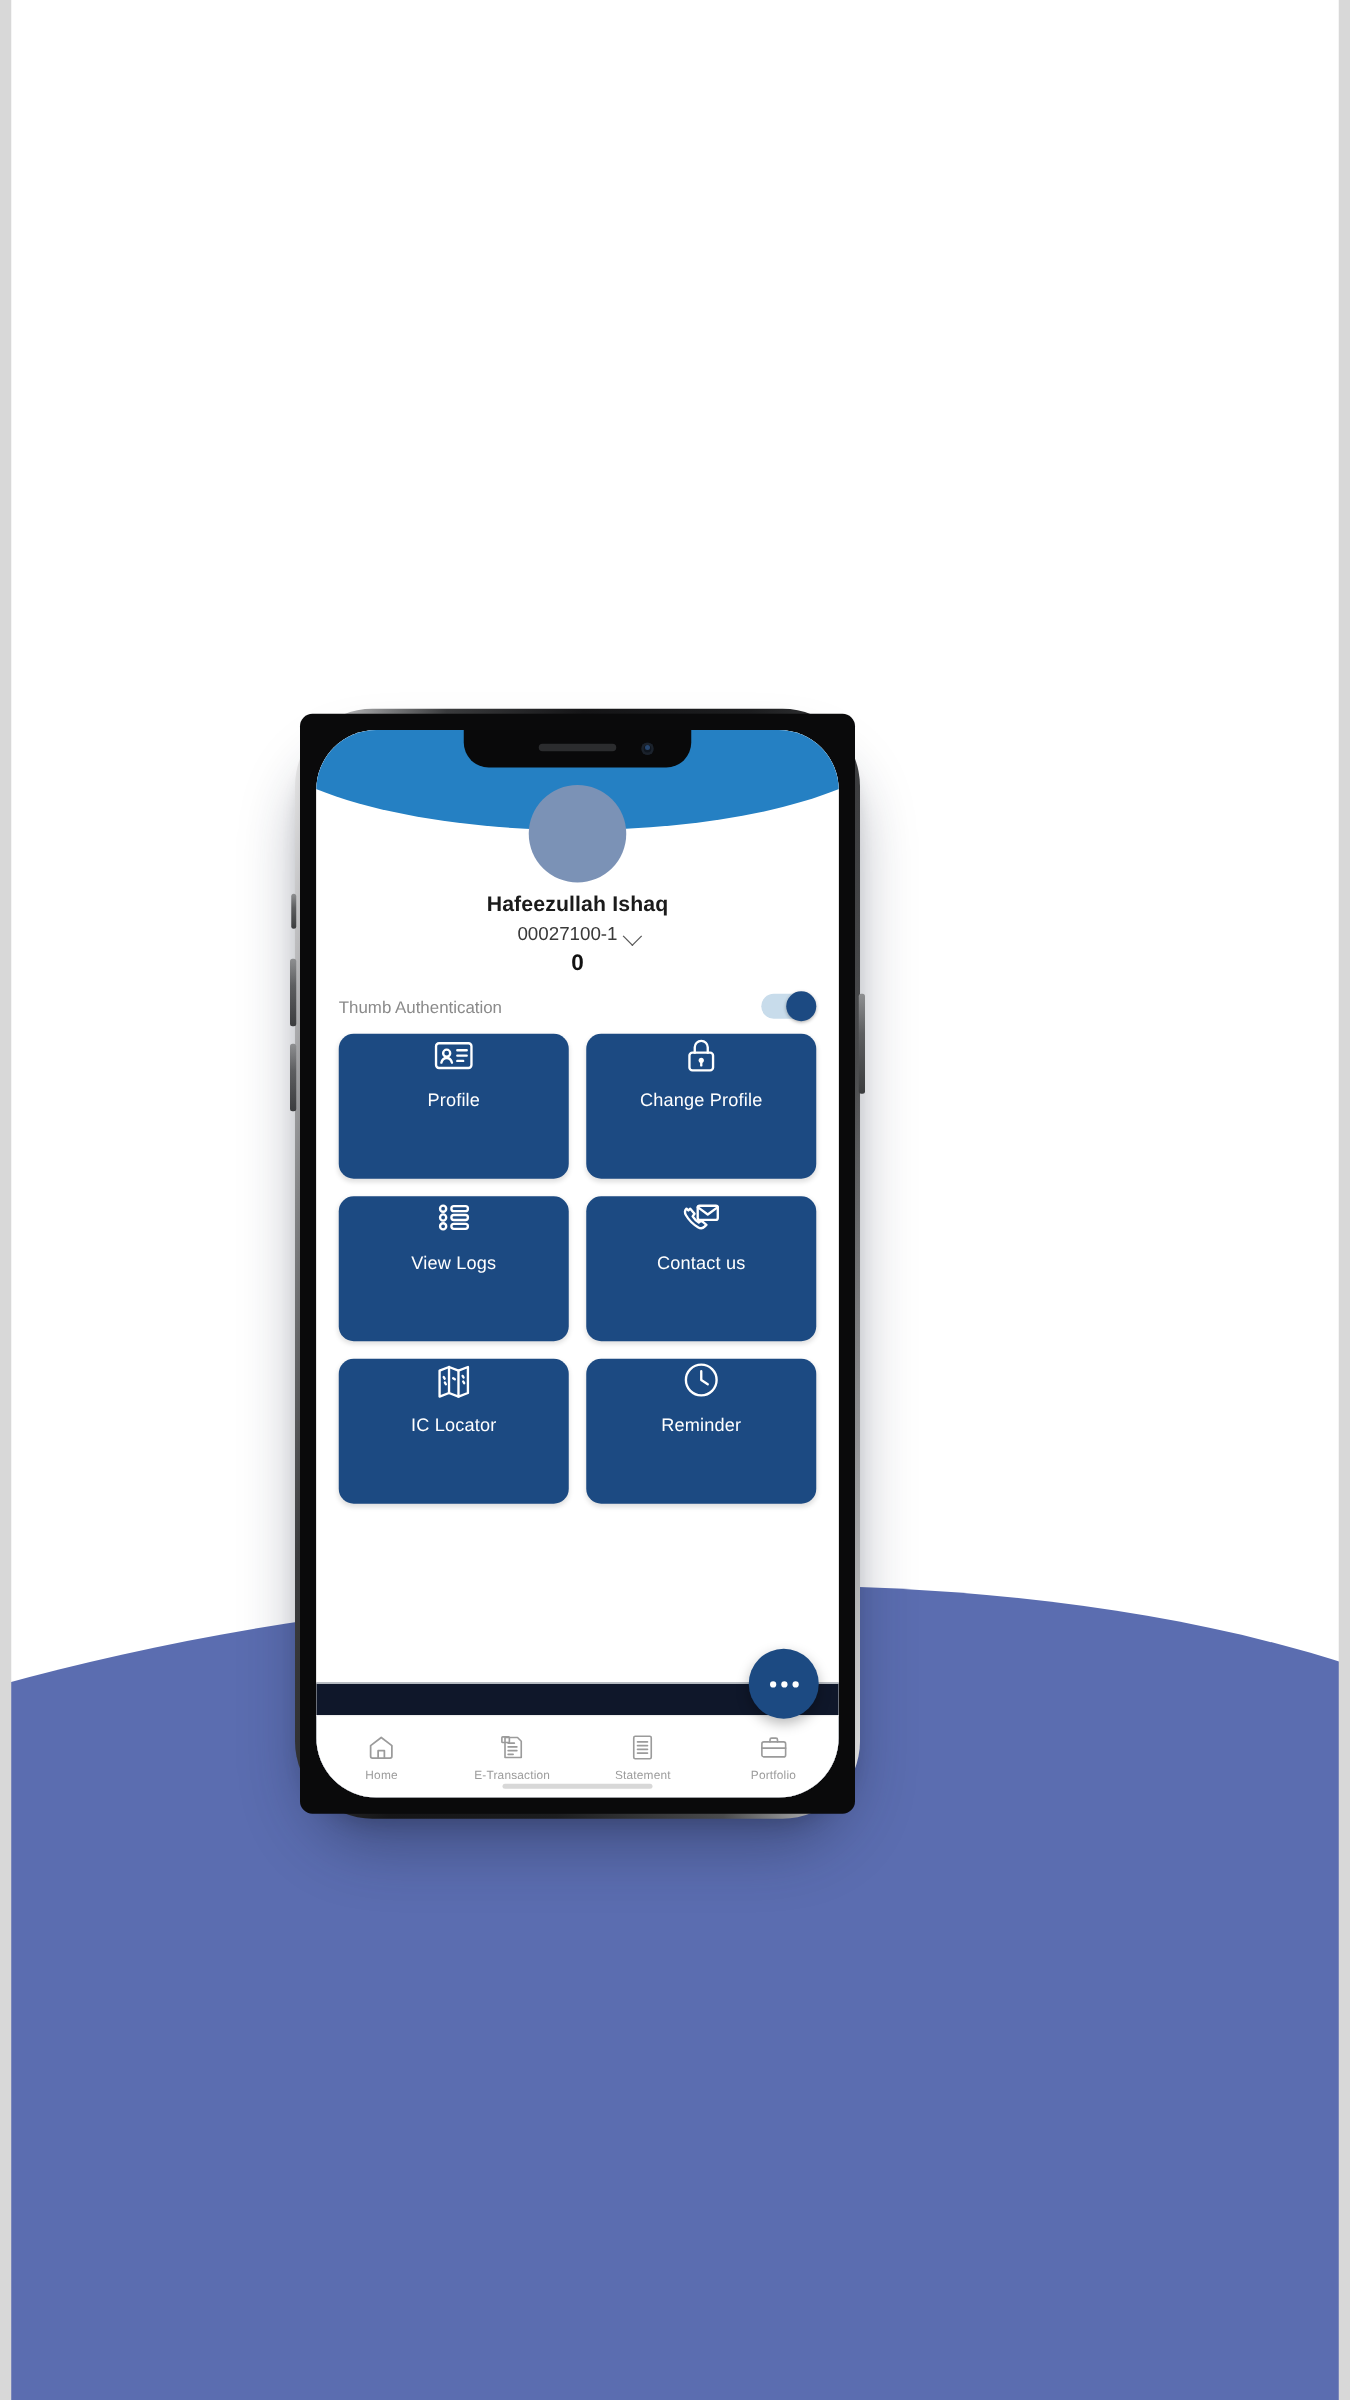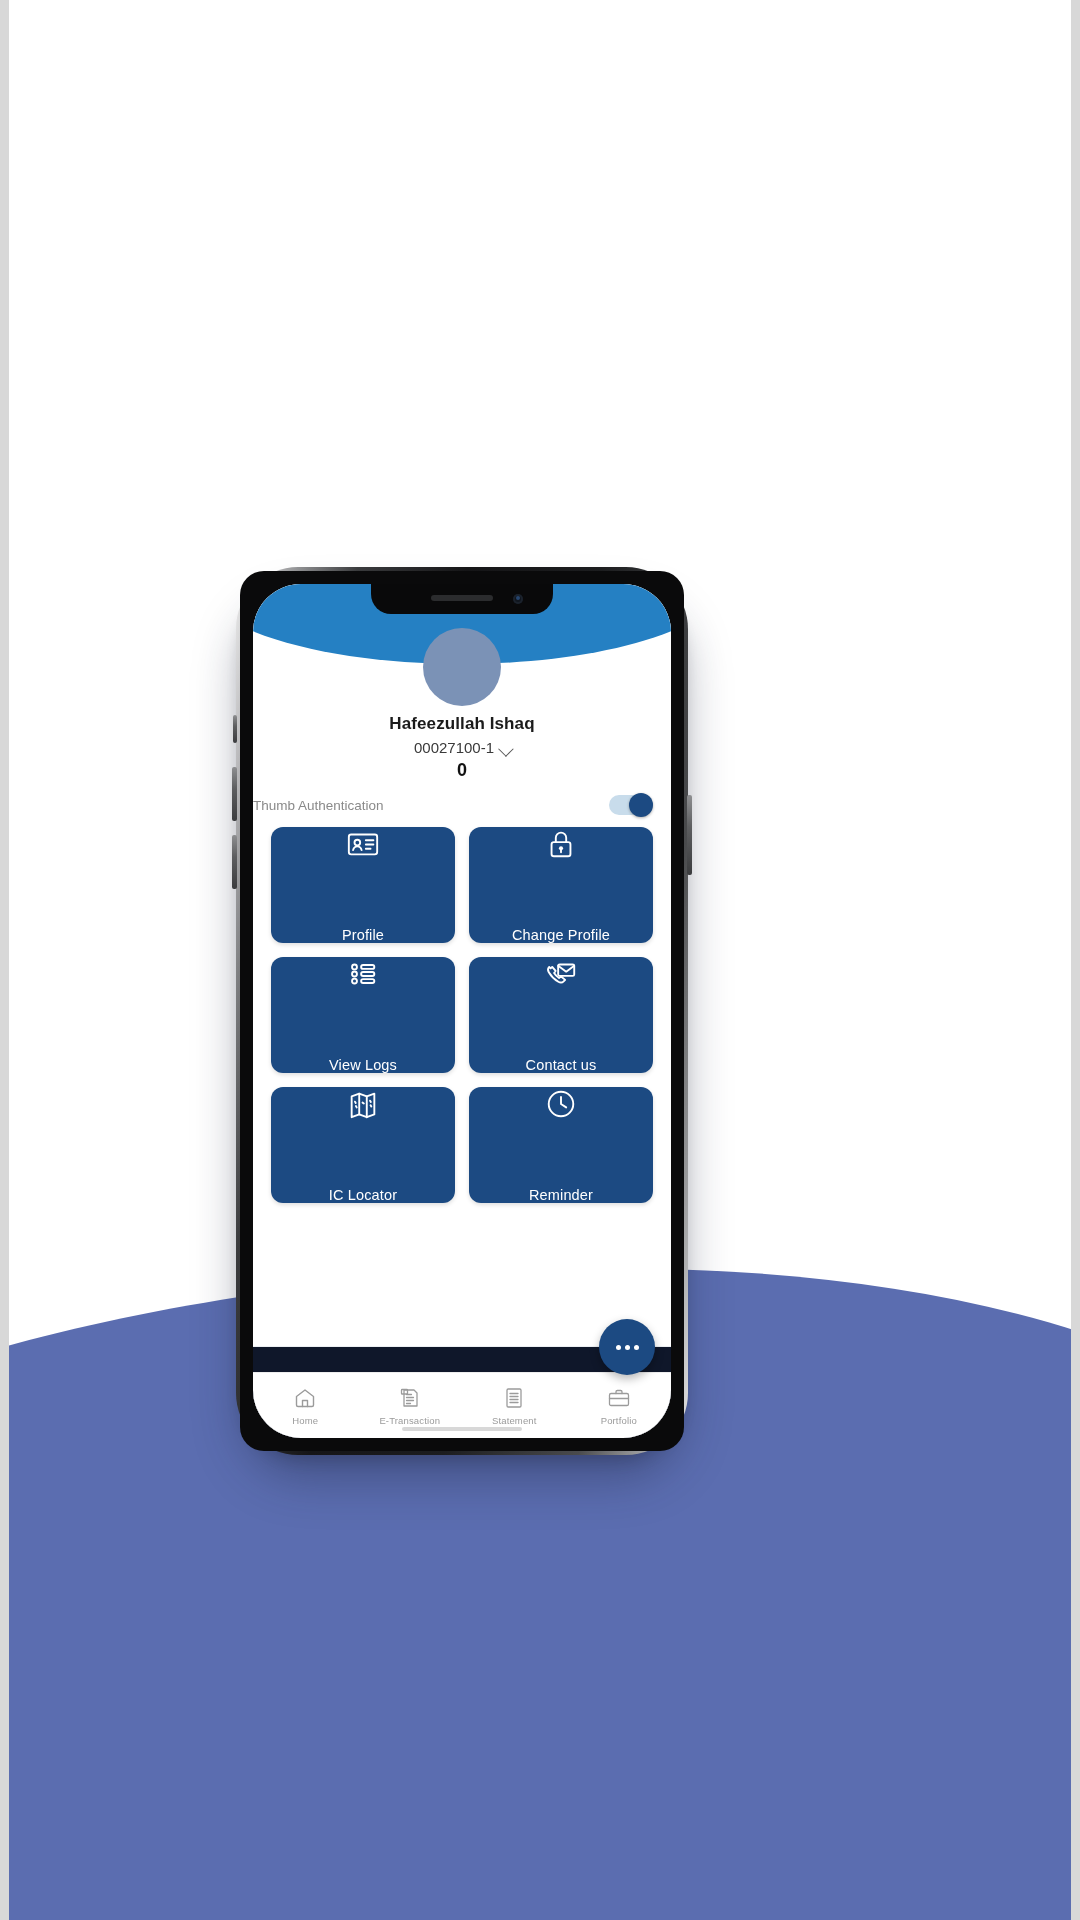--- a/index.html
+++ b/index.html
@@ -65,21 +65,21 @@
   }
   .phone-outer {
     position:absolute; inset:0;
     border-radius:62px;
     background: linear-gradient(100deg,#efefef 0%,#b9b9bb 6%,#7f8082 12%,#3a3b3d 20%,
                 #151517 38%, #1c1d1f 60%, #4a4b4d 82%, #9b9c9e 92%, #e8e8e8 100%);
     padding:4px;
   }
   .phone-mid {
     position:absolute; inset:4px;
-    border-radius:24px;
+    border-radius:10px;
     background:#0a0a0b;
   }
   .phone-screen {
     position:absolute; left:13px; top:13px; right:13px; bottom:13px;
     border-radius:48px;
     background:#ffffff;
     overflow:hidden;
   }
   
   .btn-side { position:absolute; background:linear-gradient(180deg,#8e8f91,#5d5e60 40%,#3b3c3e); border-radius:2px;}
@@ -156,21 +156,21 @@
     border-right:1.6px solid #555; border-bottom:1.6px solid #555;
     transform:rotate(45deg) translateY(-2px);
   }
   .balance {
     margin-top:4px;
     font-size:18px; font-weight:bold; color:#111;
   }
 
   .thumb-row {
     display:flex; align-items:center; justify-content:space-between;
-    padding:14px 18px 8px 0;
+    padding:14px 18px 8px 18px;
     flex:0 0 auto;
   }
   .thumb-label { font-size:13.5px; color:#8a8a8a; }
   .toggle {
     position:relative;
     width:44px; height:20px; border-radius:11px;
     background:#c8dceb;
   }
   .toggle .knob {
     position:absolute; right:0px; top:-2px;
@@ -186,21 +186,21 @@
     grid-template-columns:1fr 1fr;
     grid-auto-rows:116px;
     column-gap:14px;
     row-gap:14px;
     align-content:start;
   }
   .tile {
     background:#1c4a82;
     border-radius:12px;
     display:flex; flex-direction:column;
-    align-items:center; justify-content:space-between;
+    align-items:center; justify-content:flex-start;
     gap:12px;
     color:#fff;
     box-shadow:0 2px 4px rgba(0,0,0,.13);
   }
   .tile .ticon { width:34px; height:34px; display:block; }
   .tile .tlabel { font-size:14.5px; letter-spacing:.15px; }
   .tile.span-right { grid-column:2; }
 
   .app-bottom {
     position:relative;

